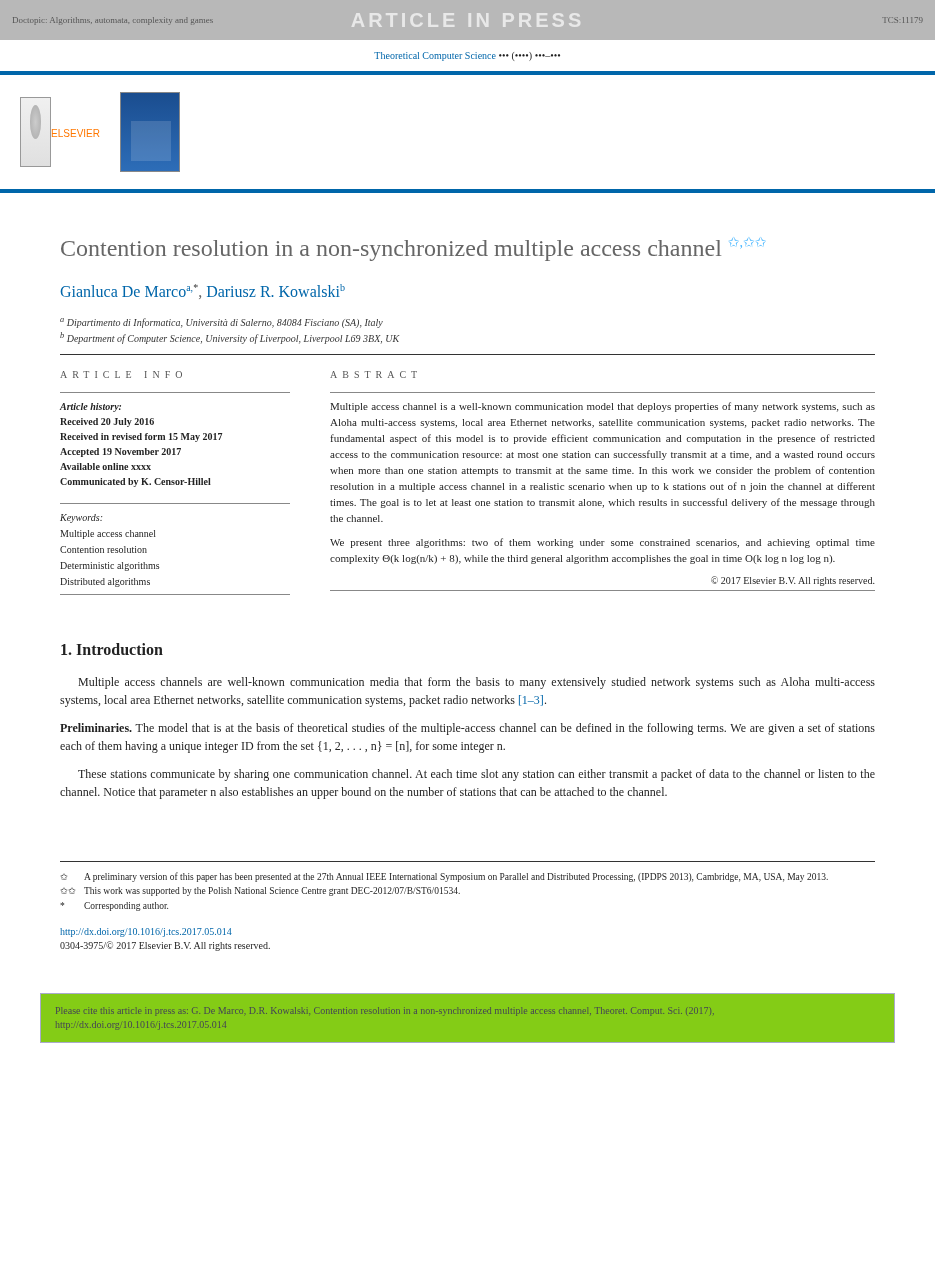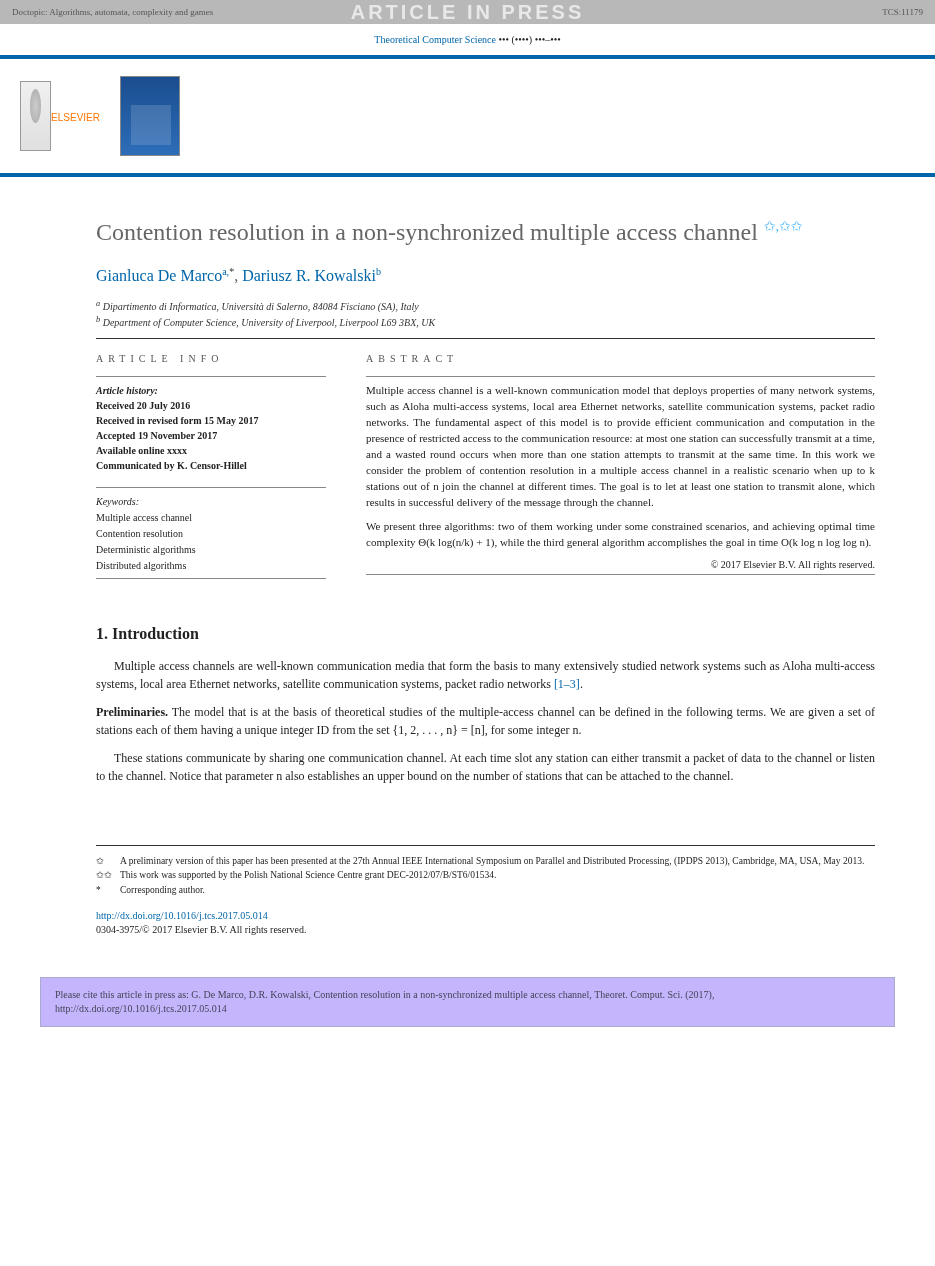--- a/index.html
+++ b/index.html
@@ -6,21 +6,21 @@
   body {
     font-family: Georgia, 'Times New Roman', serif;
     background: #fff;
     width: 935px;
     margin: 0 auto;
     color: #222;
     font-size: 13px;
   }
   .top-banner {
     background: #b8b8b8;
-    height: 24px;
+    height: 40px;
     display: flex;
     align-items: center;
     padding: 0 12px;
     position: relative;
   }
   .doctopic {
     font-size: 9px;
     color: #555;
   }
   .aip-text {
@@ -110,21 +110,20 @@
   }
   .journal-cover::after {
     content: "";
     position: absolute;
     bottom: 10px; left: 10px;
     width: 40px; height: 40px;
     background: rgba(255,255,255,0.15);
   }
   .article-body {
     padding: 40px 60px 20px 60px;
-    margin-left: 36px;
   }
   .article-title {
     font-size: 24px;
     font-weight: normal;
     color: #666;
     line-height: 1.3;
     margin-bottom: 18px;
   }
   .star { color: #4db8ff; font-size: 14px; vertical-align: super; }
   .authors {
@@ -188,21 +187,21 @@
   .footer-notes .sym { width: 18px; flex-shrink: 0; }
   .footer-notes a { color: #0066aa; text-decoration: none; }
   .doi-block {
     margin-top: 12px;
     font-size: 10px;
     line-height: 1.4;
   }
   .doi-block a { color: #0066aa; text-decoration: none; }
   .cite-box {
     margin: 20px 40px 30px 40px;
-    background: #c4b5fd;
+    background: #84cc16;
     border: 1px solid #aac;
     padding: 10px 14px;
     font-size: 10px;
     line-height: 1.4;
     color: #445;
   }
   .ital { font-style: italic; }
 </style>
 </head>
 <body>
@@ -264,21 +263,21 @@
         <div>Distributed algorithms</div>
       </div>
       <hr class="sub-hr">
     </div>
     <div class="right-col">
       <div class="section-label">ABSTRACT</div>
       <hr class="sub-hr">
       <div class="abstract-text">
         <span>Multiple access channel is a well-known communication model that deploys properties of many network systems, such as Aloha multi-access systems, local area Ethernet networks, satellite communication systems, packet radio networks. The fundamental aspect of this model is to provide efficient communication and computation in the presence of restricted access to the communication resource: at most one station can successfully transmit at a time, and a wasted round occurs when more than one station attempts to transmit at the same time. In this work we consider the problem of contention resolution in a multiple access channel in a realistic scenario when up to k stations out of n join the channel at different times. The goal is to let at least one station to transmit alone, which results in successful delivery of the message through the channel.</span>
       </div>
-      <div class="abstract-text">We present three algorithms: two of them working under some constrained scenarios, and achieving optimal time complexity Θ(k log(n/k) + 1), while the third general algorithm accomplishes the goal in time O(k log n log log n).</div>
+      <div class="abstract-text">We present three algorithms: two of them working under some constrained scenarios, and achieving optimal time complexity Θ(k log(n/k) + 8), while the third general algorithm accomplishes the goal in time O(k log n log log n).</div>
       <div class="copyright">© 2017 Elsevier B.V. All rights reserved.</div>
       <hr class="sub-hr">
     </div>
   </div>
 
   <div class="intro-section">
     <div class="section-heading">1. Introduction</div>
     <p class="body-para">
       <span>Multiple access channels are well-known communication media that form the basis to many extensively studied network systems such as Aloha multi-access systems, local area Ethernet networks, satellite communication systems, packet radio networks </span><a>[1–3]</a><span>.</span>
     </p>

